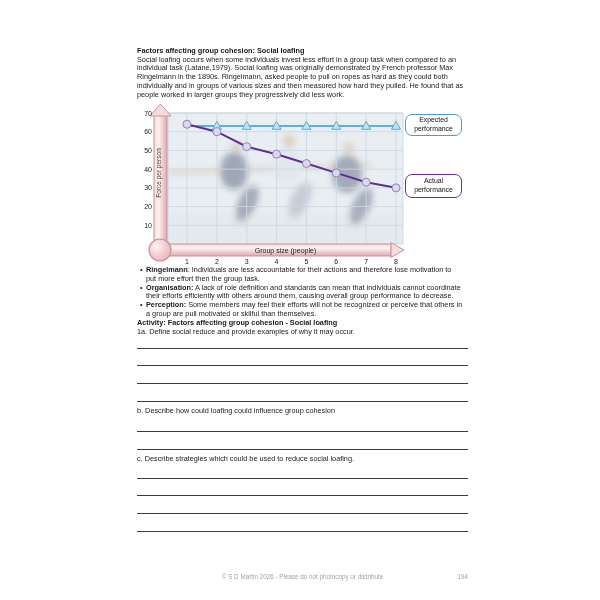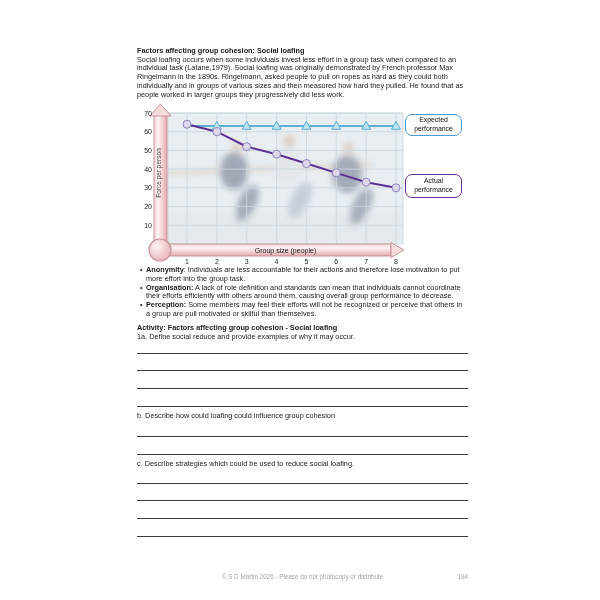--- a/index.html
+++ b/index.html
@@ -16,21 +16,21 @@
   .legend-box { position:absolute; width:57px; background:#ffffff; border:1.4px solid #888;
     border-radius:7px; display:flex; flex-direction:column; align-items:center; justify-content:center;
     font-size:6.9px; line-height:8.6px; text-align:center; color:#111; }
   #legend-expected { left:405px; top:114px; height:22px; }
   #legend-actual  { left:405px; top:174px; height:24px; }
 
   .content-bottom { position:absolute; left:137px; top:266px; width:332px; font-size:7.3px; line-height:8.8px; }
   .bullet { display:flex; }
   .bullet .dot { width:9px; padding-left:3px; }
   .bullet .btext { width:317px; }
-  .activity-heading { font-weight:bold; margin-top:5px; }
+  .activity-heading { font-weight:bold; }
 
   .ans-line { border-bottom:1.2px solid #3c3c3c; width:331px; }
   .h12 { height:12.5px; } .h15 { height:15px; } .h16 { height:16px; } .h17 { height:17.6px; }
   .q-text { margin-top:5.5px; }
 
   .footer { position:absolute; left:137px; top:573px; width:331px; font-size:6.3px; color:#a3a3a3; text-align:center; }
   .footer .pagenum { position:absolute; right:0; top:0; }
 </style>
 </head>
 <body>
@@ -149,21 +149,21 @@
   </div>
   <div class="legend-box" id="legend-actual" style="border-color: rgb(106, 45, 144);">
     <div>Actual</div>
     <div>performance</div>
   </div>
 
   <div class="content-bottom">
 
     <div class="bullet">
       <span class="dot">•</span>
-      <div class="btext"><b>Anonymity</b><span>: Individuals are less accountable for their actions and therefore lose motivation to put more effort into the group task.</span></div>
+      <div class="btext"><b>Ringelmann</b><span>: Individuals are less accountable for their actions and therefore lose motivation to put more effort then the group task.</span></div>
     </div>
     <div class="bullet">
       <span class="dot">•</span>
       <div class="btext"><b>Organisation:</b><span> A lack of role definition and standards can mean that individuals cannot coordinate their efforts efficiently with others around them, causing overall group performance to decrease.</span></div>
     </div>
     <div class="bullet">
       <span class="dot">•</span>
       <div class="btext"><b>Perception:</b><span> Some members may feel their efforts will not be recognized or perceive that others in a group are pull motivated or skilful than themselves.</span></div>
     </div>
 

